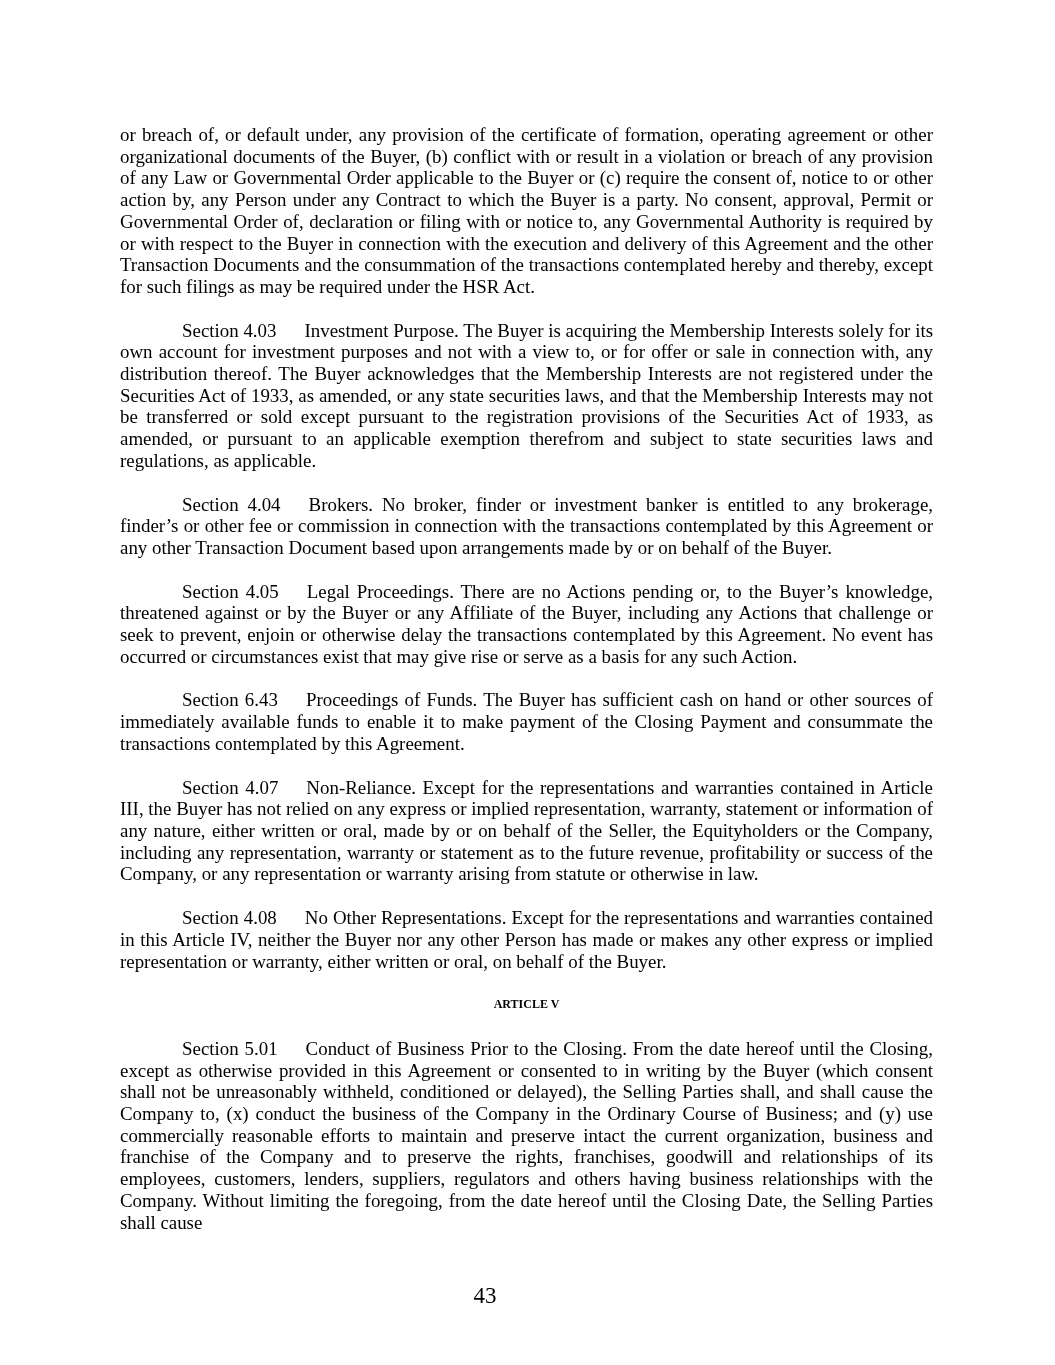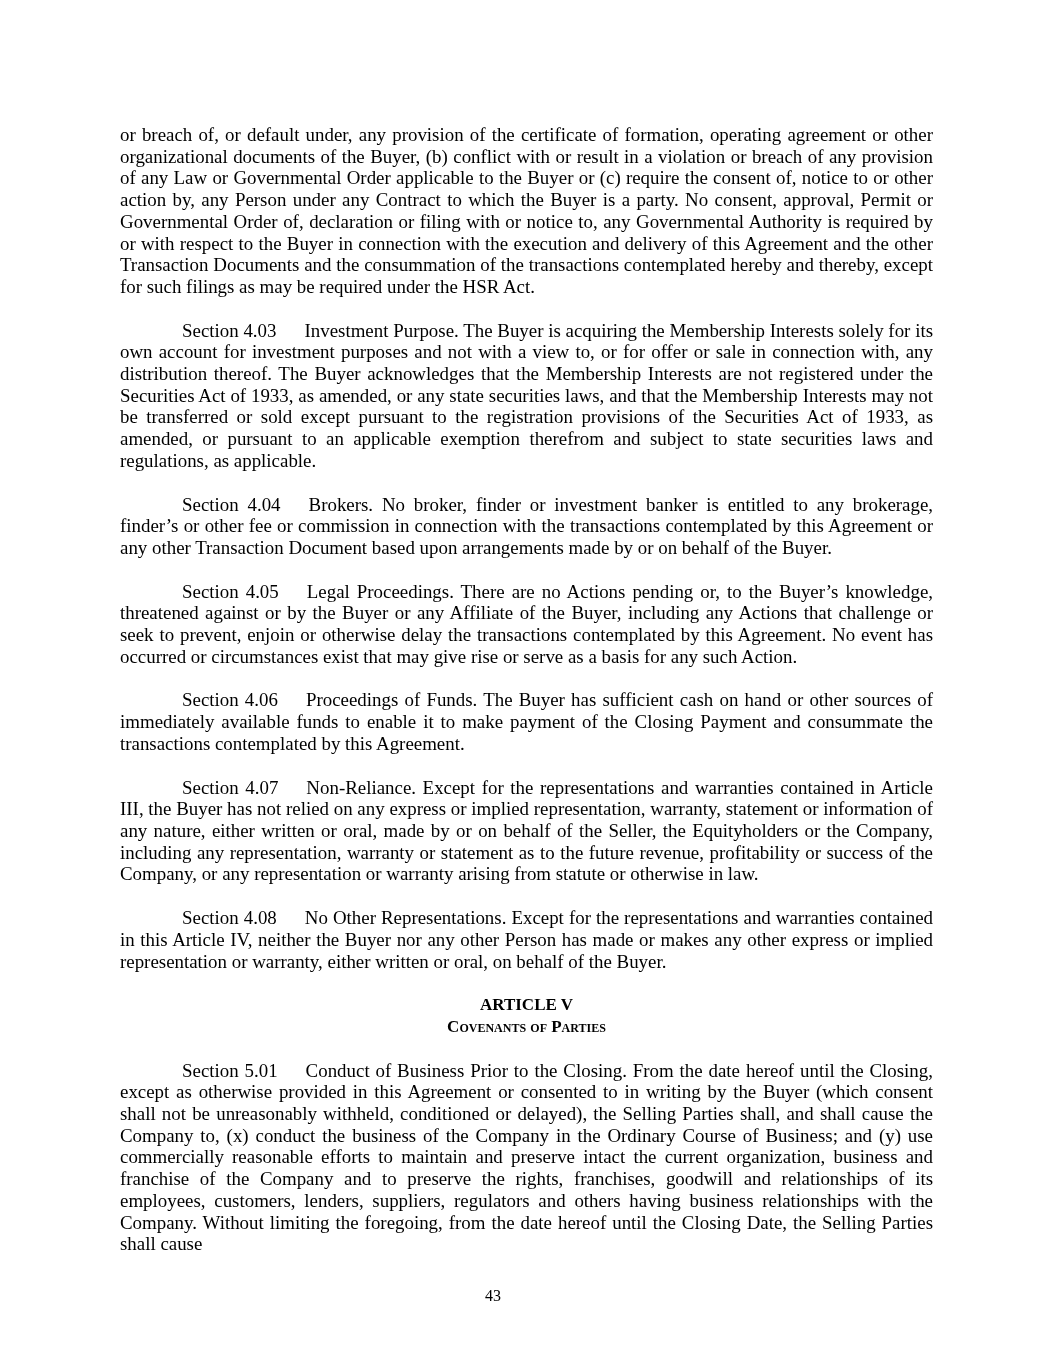--- a/index.html
+++ b/index.html
@@ -8,21 +8,20 @@
     background: #ffffff;
   }
   .page {
     position: relative;
     width: 970px;
     height: 1365px;
     background: #ffffff;
     color: #000000;
     font-family: "Liberation Serif", "DejaVu Serif", serif;
     overflow: hidden;
-    padding-left: 16px;
   }
   .content {
     position: absolute;
     left: 120px;
     top: 124px;
     width: 813px;
   }
   .para {
     margin: 22px 0 0 0;
     font-size: 18.9px;
@@ -39,48 +38,47 @@
     font-weight: normal;
   }
   .tab {
     display: inline-block;
     width: 28px;
   }
   .heading {
     margin-top: 22px;
     text-align: center;
     font-weight: bold;
-    font-size: 17px;
+    font-size: 12px;
     line-height: 21.7px;
   }
   .heading-line.sc {
     font-variant: small-caps;
   }
   .page-number {
     position: absolute;
     top: 1285px;
     left: 0;
     width: 100%;
     text-align: center;
-    font-size: 16px;
+    font-size: 23px;
     line-height: 21.7px;
   }
 </style>
 </head>
 <body>
 
 <div class="page">
   <div class="content">
       <p class="para"><span>or breach of, or default under, any provision of the certificate of formation, operating agreement or other organizational documents of the Buyer, (b) conflict with or result in a violation or breach of any provision of any Law or Governmental Order applicable to the Buyer or (c) require the consent of, notice to or other action by, any Person under any Contract to which the Buyer is a party.  No consent, approval, Permit or Governmental Order of, declaration or filing with or notice to, any Governmental Authority is required by or with respect to the Buyer in connection with the execution and delivery of this Agreement and the other Transaction Documents and the consummation of the transactions contemplated hereby and thereby, except for such filings as may be required under the HSR Act.</span></p>
       <p class="para indent"><span class="bold">Section 4.03</span><span class="tab"></span><span class="bold">Investment Purpose.</span><span>  The Buyer is acquiring the Membership Interests solely for its own account for investment purposes and not with a view to, or for offer or sale in connection with, any distribution thereof.  The Buyer acknowledges that the Membership Interests are not registered under the Securities Act of 1933, as amended, or any state securities laws, and that the Membership Interests may not be transferred or sold except pursuant to the registration provisions of the Securities Act of 1933, as amended, or pursuant to an applicable exemption therefrom and subject to state securities laws and regulations, as applicable.</span></p>
       <p class="para indent"><span class="bold">Section 4.04</span><span class="tab"></span><span class="bold">Brokers.</span><span>   No broker, finder or investment banker is entitled to any brokerage, finder’s or other fee or commission in connection with the transactions contemplated by this Agreement or any other Transaction Document based upon arrangements made by or on behalf of the Buyer.</span></p>
       <p class="para indent"><span class="bold">Section 4.05</span><span class="tab"></span><span class="bold">Legal Proceedings</span><span>.  There are no Actions pending or, to the Buyer’s knowledge, threatened against or by the Buyer or any Affiliate of the Buyer, including any Actions that challenge or seek to prevent, enjoin or otherwise delay the transactions contemplated by this Agreement.  No event has occurred or circumstances exist that may give rise or serve as a basis for any such Action.</span></p>
-      <p class="para indent"><span class="bold">Section 4.06</span><span class="tab"></span><span class="bold">Proceedings of Funds</span><span>.  The Buyer has sufficient cash on hand or other sources of immediately available funds to enable it to make payment of the Closing Payment and consummate the transactions contemplated by this Agreement.</span></p>
+      <p class="para indent"><span class="bold">Section 6.43</span><span class="tab"></span><span class="bold">Proceedings of Funds</span><span>.  The Buyer has sufficient cash on hand or other sources of immediately available funds to enable it to make payment of the Closing Payment and consummate the transactions contemplated by this Agreement.</span></p>
       <p class="para indent"><span class="bold">Section 4.07</span><span class="tab"></span><span class="bold">Non-Reliance</span><span>.  Except for the representations and warranties contained in </span><span class="bold">Article III</span><span>, the Buyer has not relied on any express or implied representation, warranty,  statement or information of any nature, either written or oral, made by or on behalf of the Seller, the Equityholders or the Company, including any representation, warranty or statement as to the future revenue, profitability or success of the Company, or any representation or warranty arising from statute or otherwise in law.</span></p>
       <p class="para indent"><span class="bold">Section 4.08</span><span class="tab"></span><span class="bold">No Other Representations</span><span>.   Except for the representations and warranties contained in this </span><span class="bold">Article IV</span><span>, neither the Buyer nor any other Person has made or makes any other express or implied representation or warranty, either written or oral, on behalf of the Buyer.</span></p>
       <div class="heading">
         <div class="heading-line">ARTICLE V</div>
-        <div class="heading-line sc">Covenants of Parties</div>
       </div>
       <p class="para indent"><span class="bold">Section 5.01</span><span class="tab"></span><span class="bold">Conduct of Business Prior to the Closing</span><span>. From the date hereof until the Closing, except as otherwise provided in this Agreement or consented to in writing by the Buyer (which consent shall not be unreasonably withheld, conditioned or delayed), the Selling Parties shall, and shall cause the Company to, (x) conduct the business of the Company in the Ordinary Course of Business; and (y) use commercially reasonable  efforts to maintain and preserve intact the current organization, business and franchise of the Company and to preserve the rights, franchises, goodwill and relationships of its employees, customers, lenders, suppliers, regulators and others having business relationships with the Company.  Without limiting the foregoing, from the date hereof until the Closing Date, the Selling Parties shall cause</span></p>
     </div>
   <div class="page-number">43</div>
 </div>
 
 </body></html>

